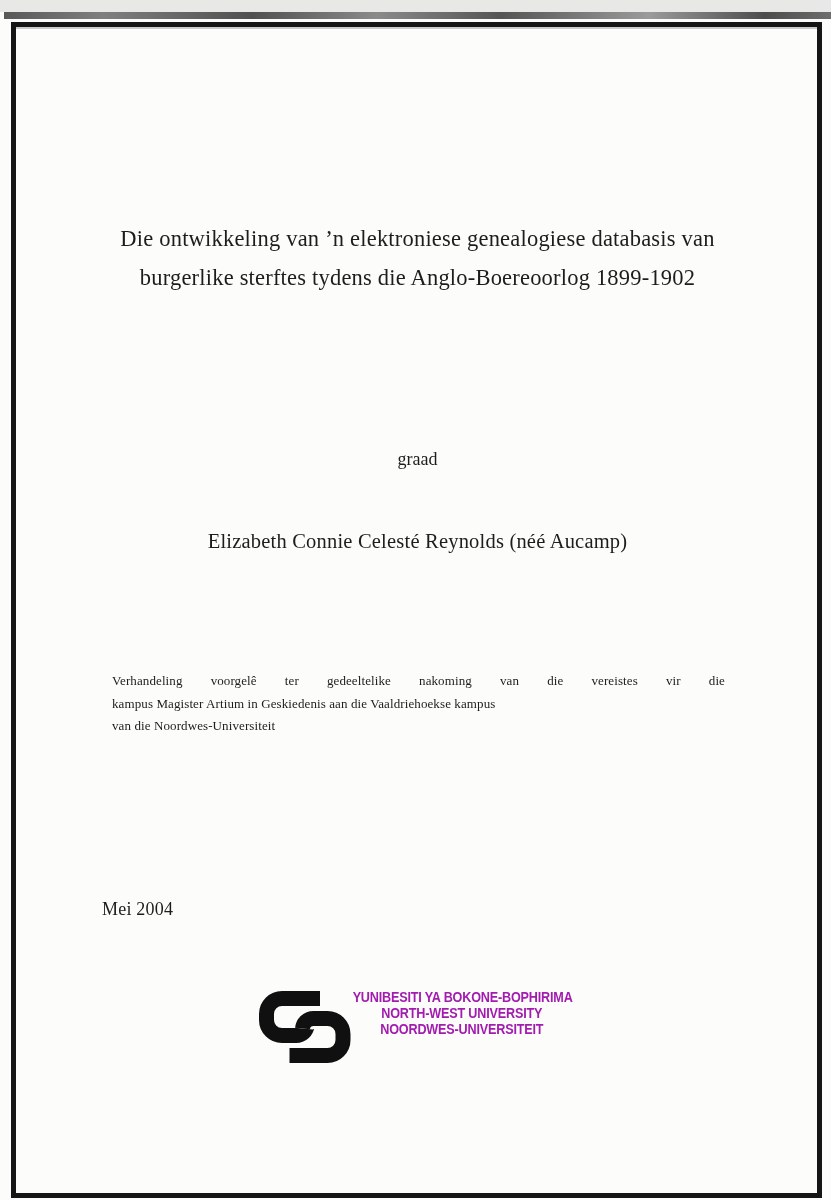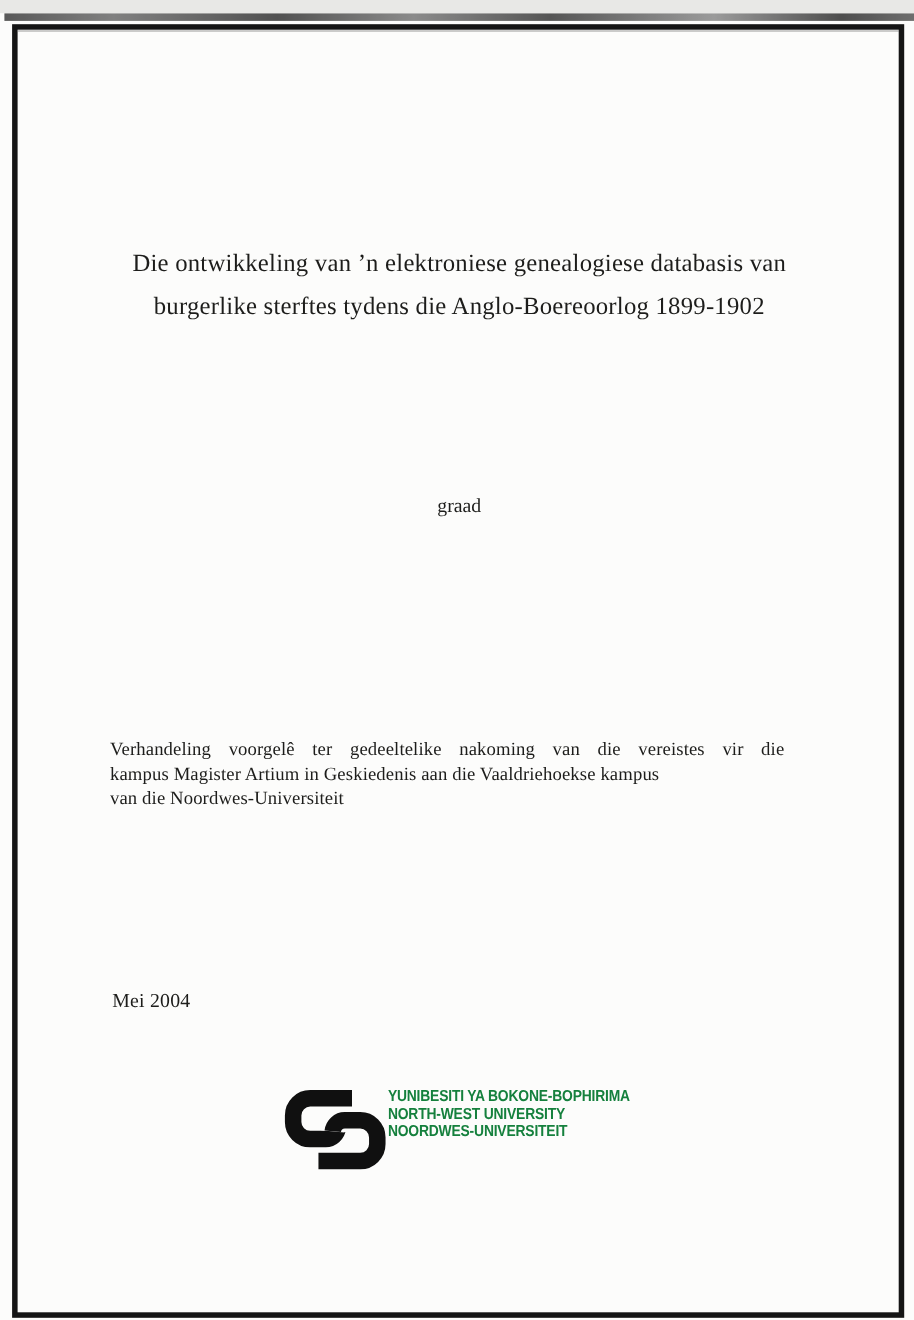--- a/index.html
+++ b/index.html
@@ -33,57 +33,58 @@
   .tline { display:block; }
   .byline {
     position:absolute; top:437px; left:95px; width:645px;
     text-align:center; font-size:18px;
   }
   .author {
     position:absolute; top:518px; left:95px; width:645px;
     text-align:center; font-size:20.5px; letter-spacing:.2px;
   }
   .statement {
-    position:absolute; top:658px; left:100px; width:613px;
-    font-size:17px; line-height:22.6px; letter-spacing:.1px;
+    position:absolute; top:658px; left:112px; width:613px;
+    font-size:13px; line-height:22.6px; letter-spacing:.1px;
   }
   .just { text-align:justify; text-align-last:justify; }
   .it { }
   .supervisor {
     position:absolute; top:885px; left:102px;
     font-size:18px; line-height:25.5px; letter-spacing:.2px;
   }
   .logo { position:absolute; top:976px; left:256px; width:320px; height:82px; }
   .mark { position:absolute; left:0; top:0; }
   .mark .link { fill:none; stroke:#101010; stroke-width:15; }
   .mark .halo { fill:none; stroke:#fcfcfb; stroke-width:21; }
   .logo-text {
     position:absolute; left:64px; top:1px; width:251px;
-    text-align:left; font-family:"Liberation Sans", sans-serif;
+    text-align:center; font-family:"Liberation Sans", sans-serif;
     font-weight:bold; font-size:14.5px; line-height:16px;
-    color:#15803d; letter-spacing:-.2px;
+    color:#a21caf; letter-spacing:-.2px;
   }
   .logo-text > div { transform:scaleX(.87); transform-origin:100% 50%; white-space:nowrap; }
 </style>
 </head>
 <body>
 
 <div class="page">
 
   <div class="smudge-top"></div>
   <div class="frame"></div>
   <div class="smudge-bottom"></div>
 
   <h1 class="title">
     <span class="tline">Die ontwikkeling van ’n elektroniese genealogiese databasis van</span>
     <span class="tline">burgerlike sterftes tydens die Anglo-Boereoorlog 1899-1902</span>
   </h1>
 
   <div class="byline">graad</div>
 
+  <div class="author">Elizabeth Connie Celesté Reynolds (néé Aucamp)</div>
 
   <div class="statement">
     <div class="just">Verhandeling voorgelê ter gedeeltelike nakoming van die vereistes vir die</div>
     <div><span>kampus </span><span class="it">Magister Artium</span><span> in Geskiedenis aan die Vaaldriehoekse kampus</span></div>
     <div>van die Noordwes-Universiteit</div>
   </div>
 
   <div class="supervisor">
     <div>Mei 2004</div>
   </div>

